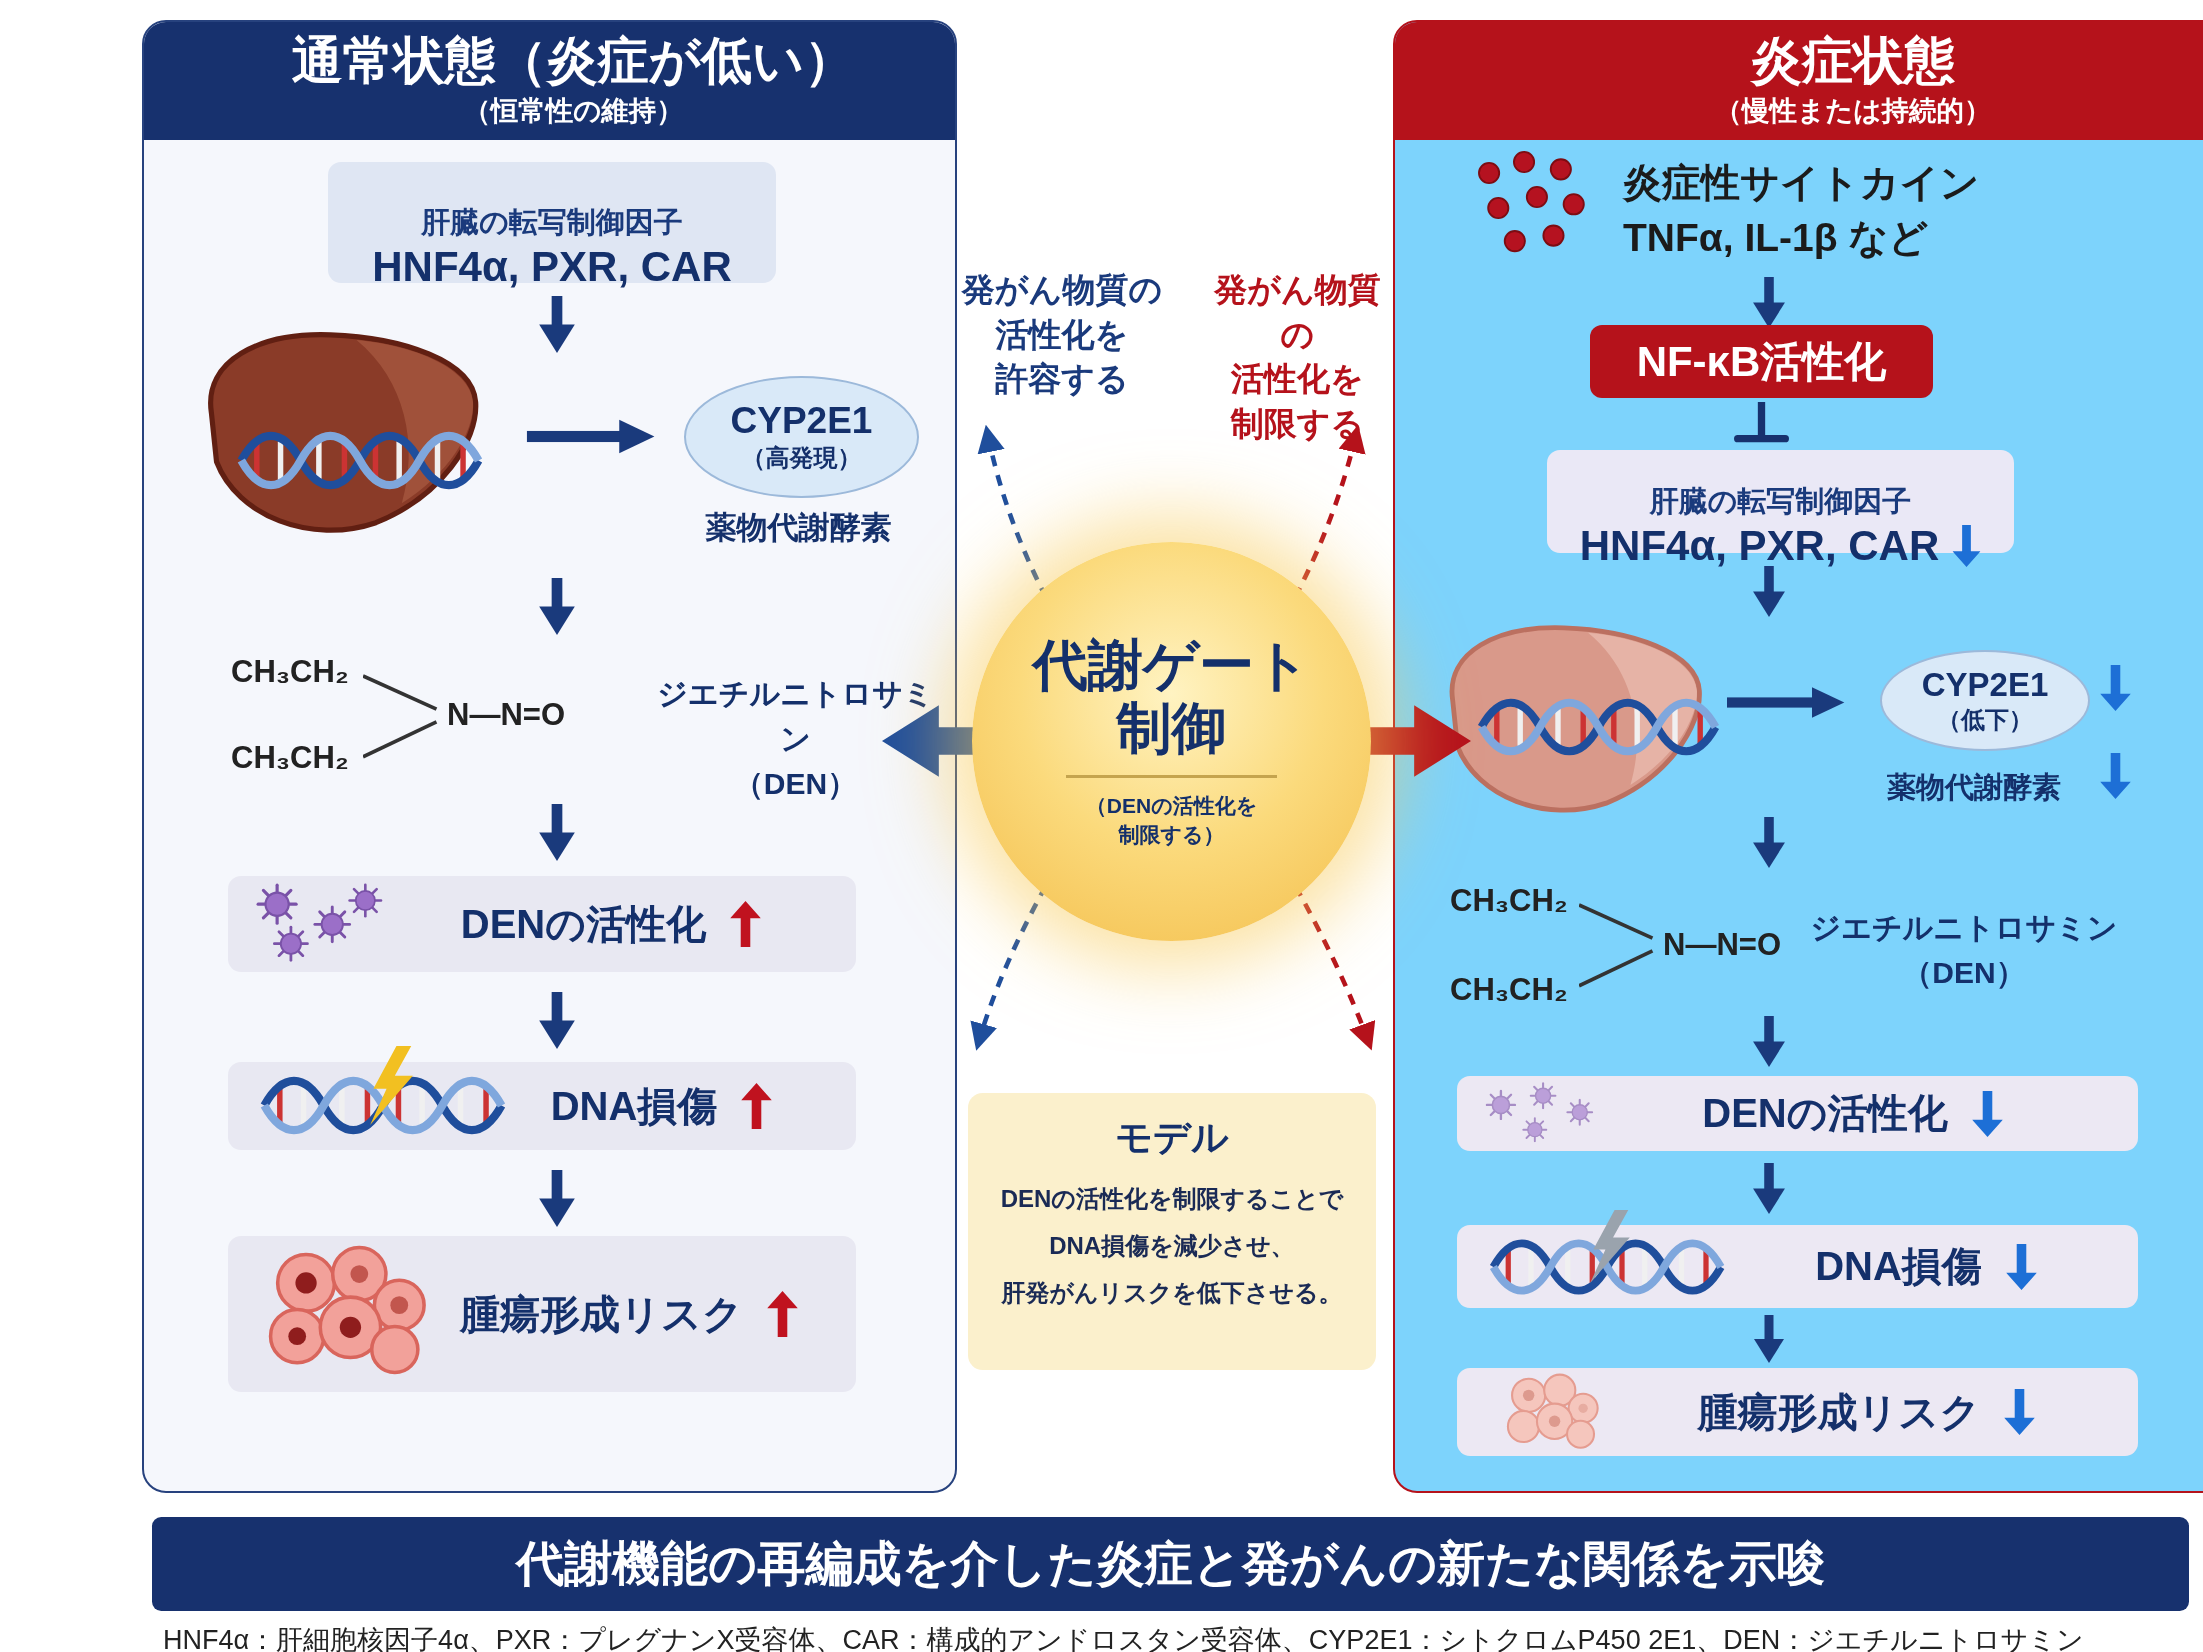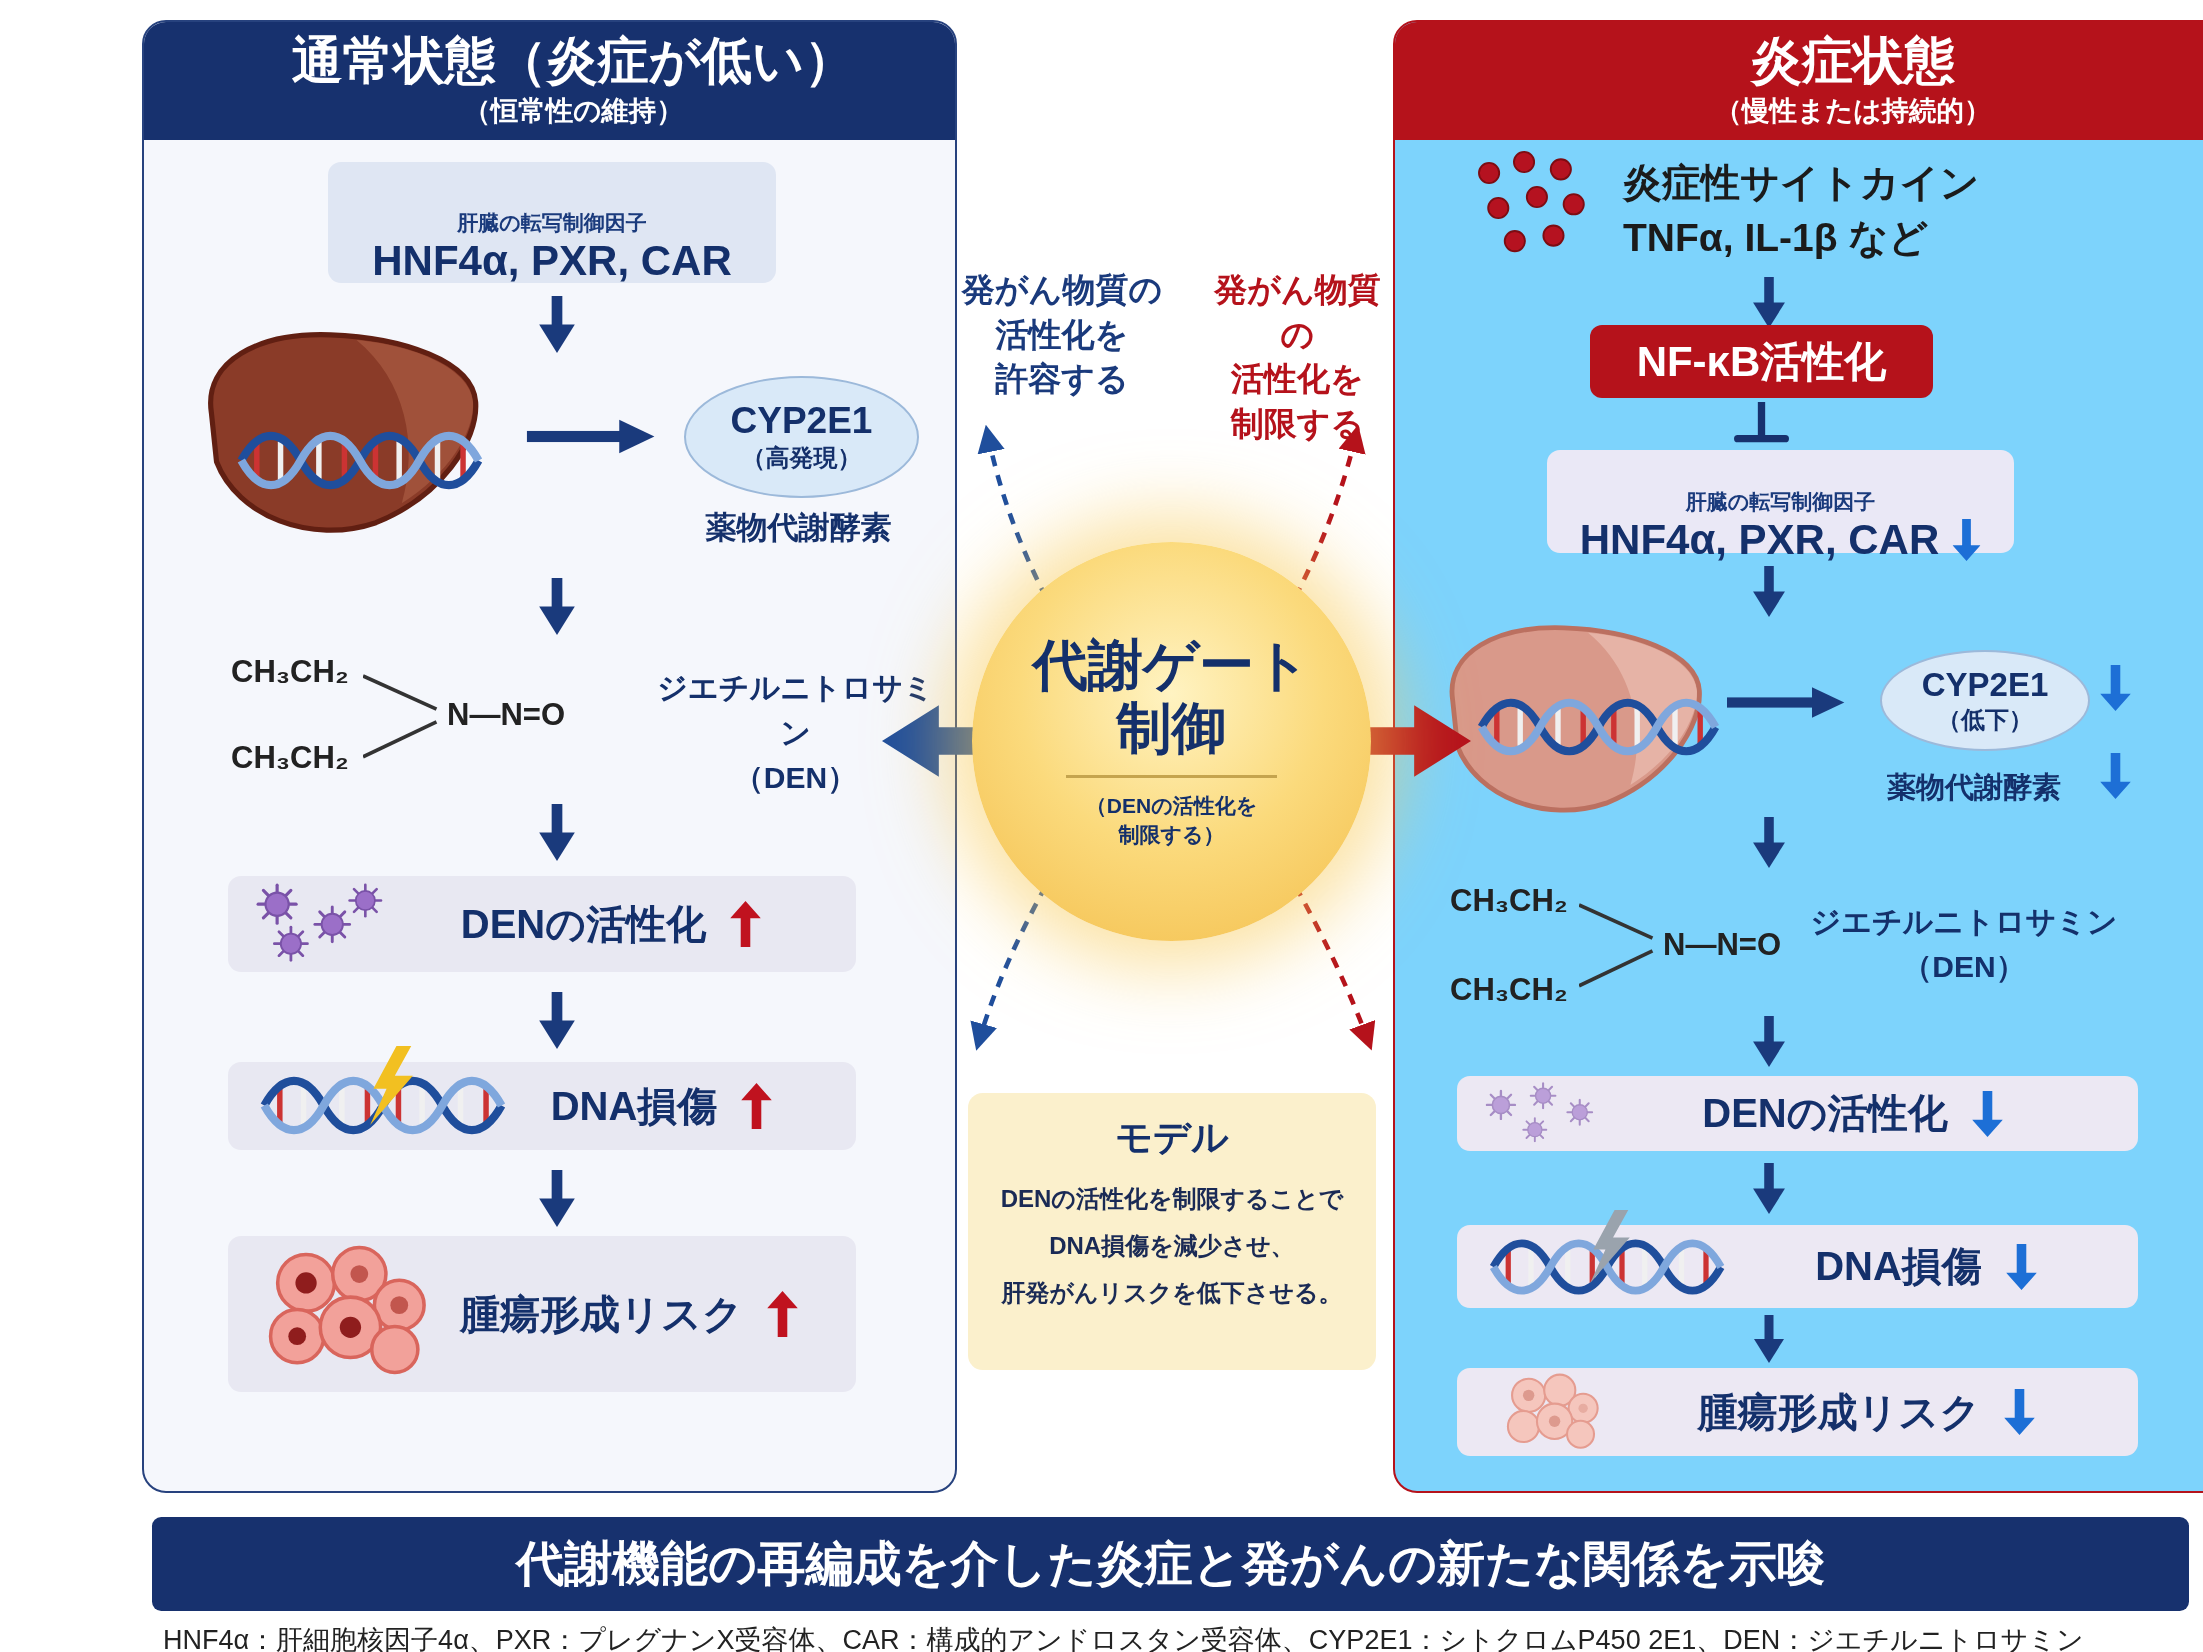--- a/index.html
+++ b/index.html
@@ -13,30 +13,30 @@
   .panel-right{left:1393px;width:920px;background:#7dd3fc;border:2.8px solid #b5121b;}
   .panel-header{position:absolute;left:0;top:0;right:0;height:118px;display:flex;flex-direction:column;align-items:center;justify-content:center;color:#fff;}
   .panel-header.blue{background:#17316e;padding-left:48px;}
   .panel-header.red{background:#b5121b;}
   .panel-title{font-size:51px;font-weight:bold;line-height:1.1;}
   .panel-subtitle{font-size:27.5px;font-weight:bold;margin-top:3.7px;}
 
   .tf-box{position:absolute;border-radius:13px;display:flex;flex-direction:column;align-items:center;justify-content:center;}
   .tf-box.blue{background:#dfe6f3;}
   .tf-box.lav{background:#eae8f6;}
-  .tf-line1{font-size:21px;font-weight:bold;color:#1a3a7c;margin-top:48px;}
+  .tf-line1{font-size:29px;font-weight:bold;color:#1a3a7c;margin-top:48px;}
   .tf-line2{font-size:42px;font-weight:bold;color:#14306b;display:flex;align-items:center;gap:13px;}
 
   .ellipse{position:absolute;border-radius:50%;background:#d9e9f8;border:2.8px solid #9cb9da;display:flex;flex-direction:column;align-items:center;justify-content:center;}
   .cyp-name{font-size:37px;font-weight:bold;color:#14306b;}
   .cyp-state{font-size:24px;font-weight:bold;color:#14306b;}
   .enzyme-label{position:absolute;text-align:center;font-size:31px;font-weight:bold;color:#14306b;}
 
   .chem-text{position:absolute;font-size:31px;color:#222;font-weight:bold;}
-  .den-name{position:absolute;text-align:center;font-size:30px;font-weight:bold;color:#14306b;line-height:1.5;}
+  .den-name{position:absolute;text-align:center;font-size:30px;font-weight:bold;color:#14306b;line-height:1.5;margin-top:6px;}
 
   .step-box{position:absolute;border-radius:13px;display:flex;align-items:center;justify-content:center;}
   .step-box.left{background:#e8e8f2;}
   .step-box.right{background:#ece8f3;}
   .step-label-row{display:flex;align-items:center;gap:24px;}
   .step-label{font-size:40px;font-weight:bold;color:#14306b;}
 
   .flowarrow{color:#1a3a7c;}
   .trend-up{color:#c0121f;}
   .trend-down{color:#1d6fd6;transform:rotate(180deg);}

